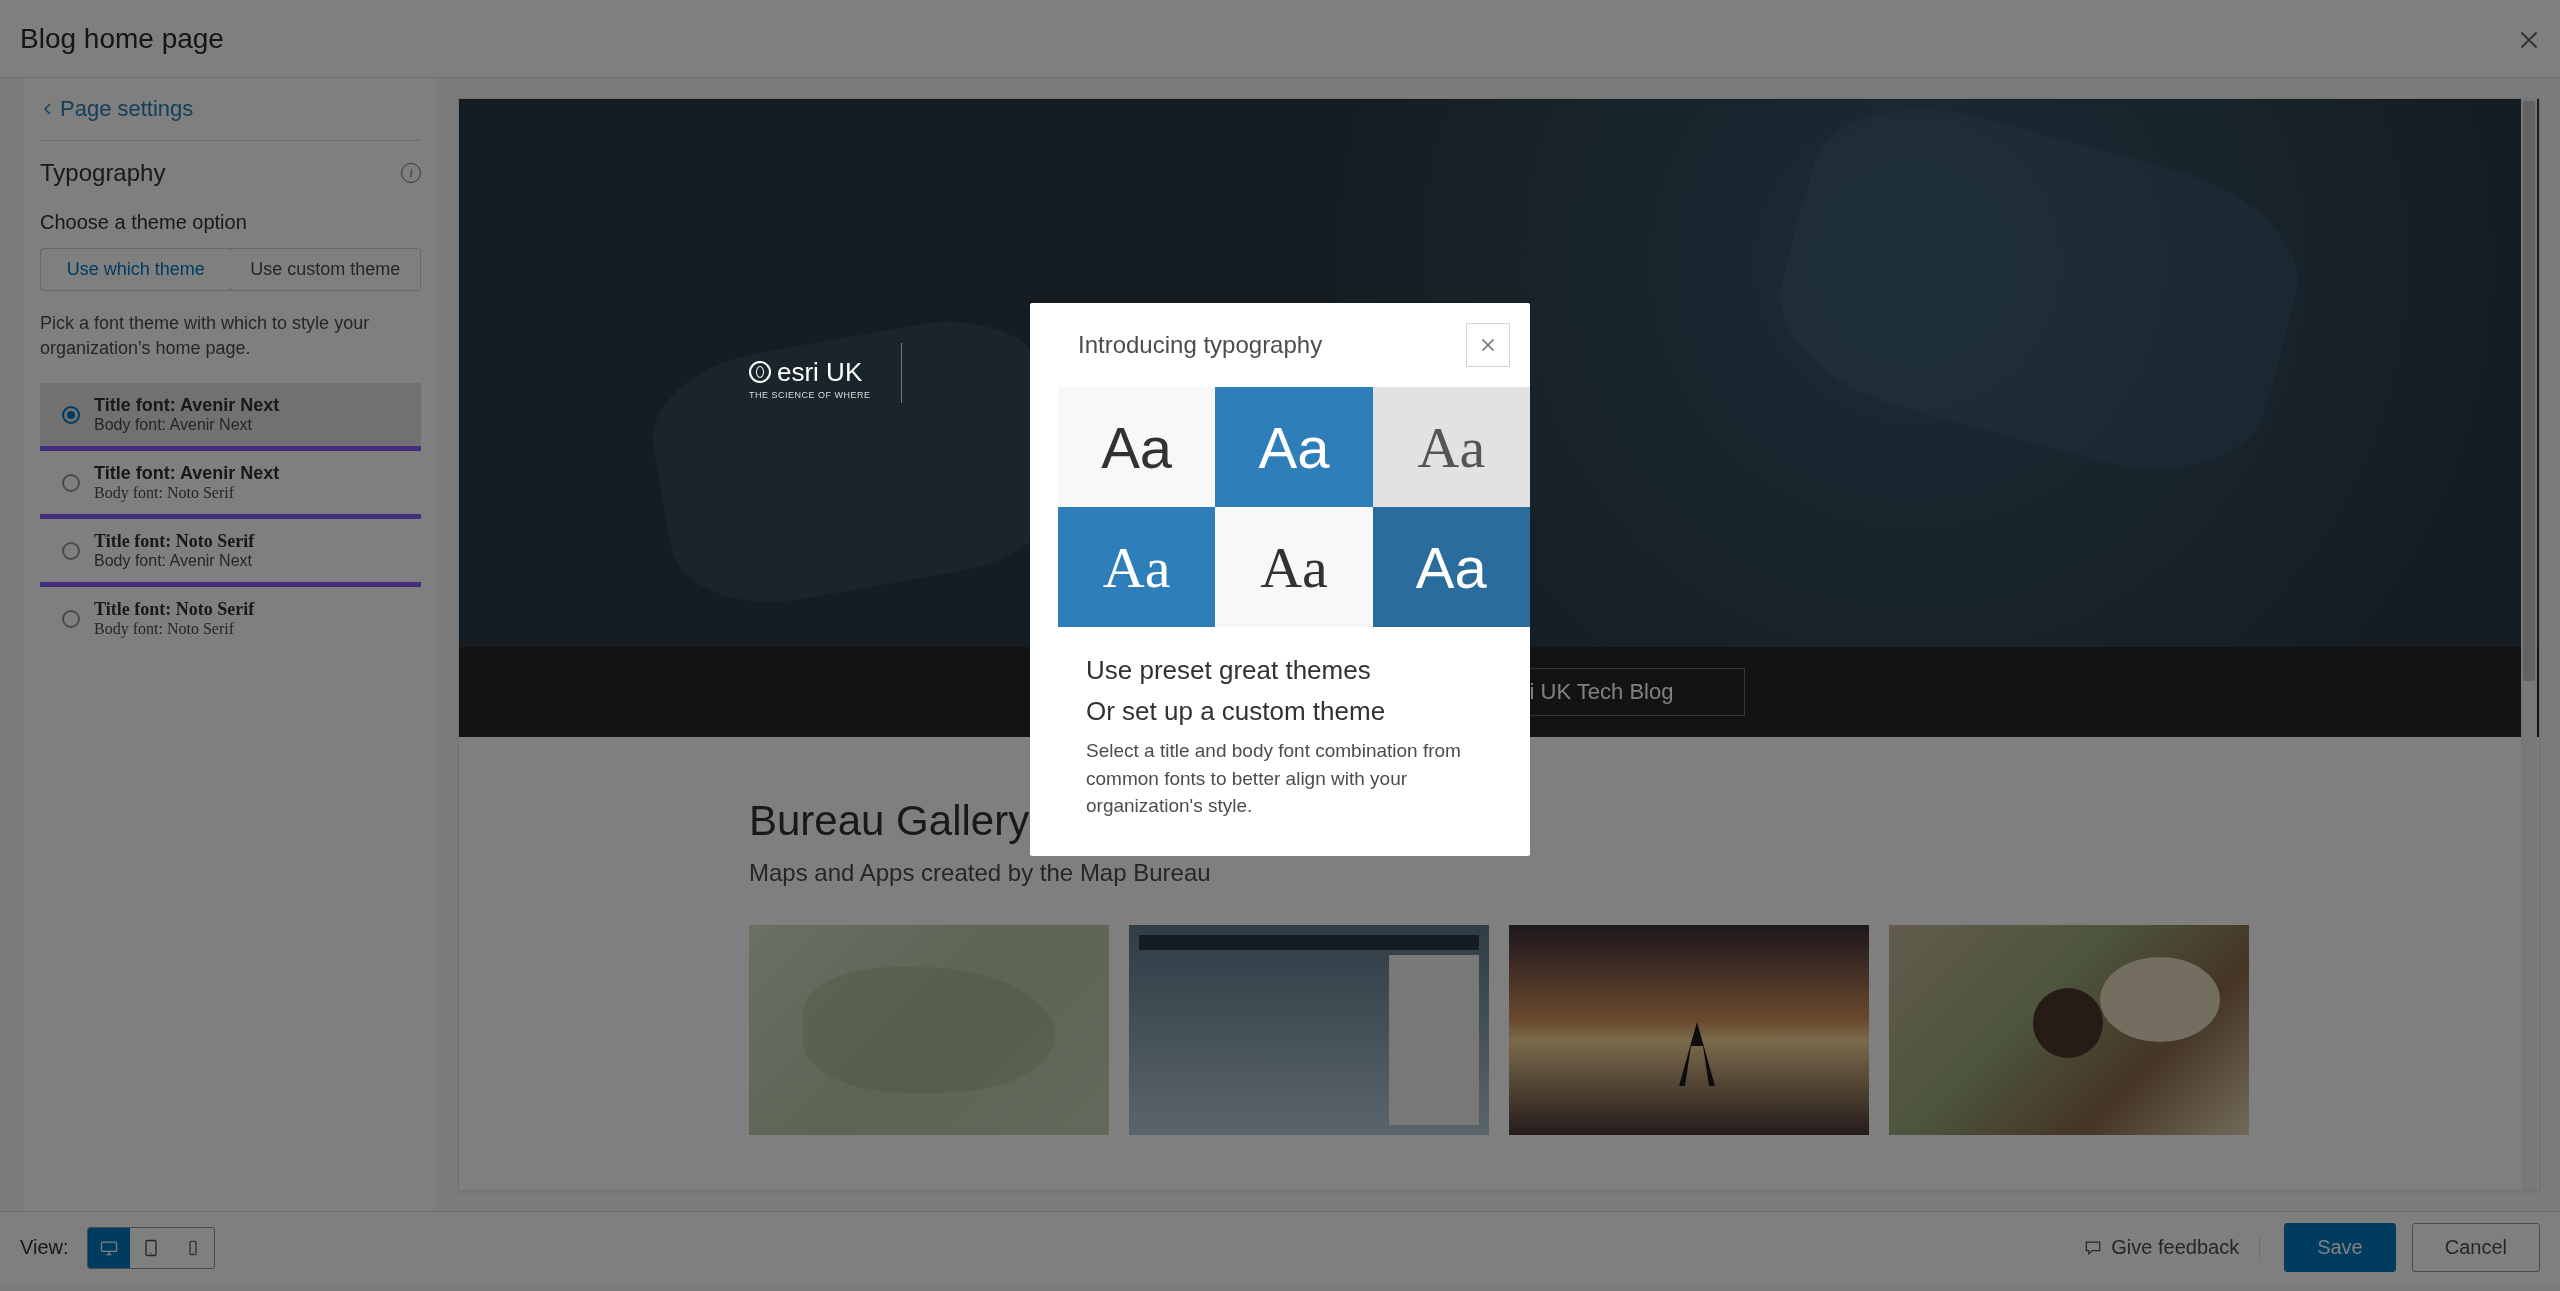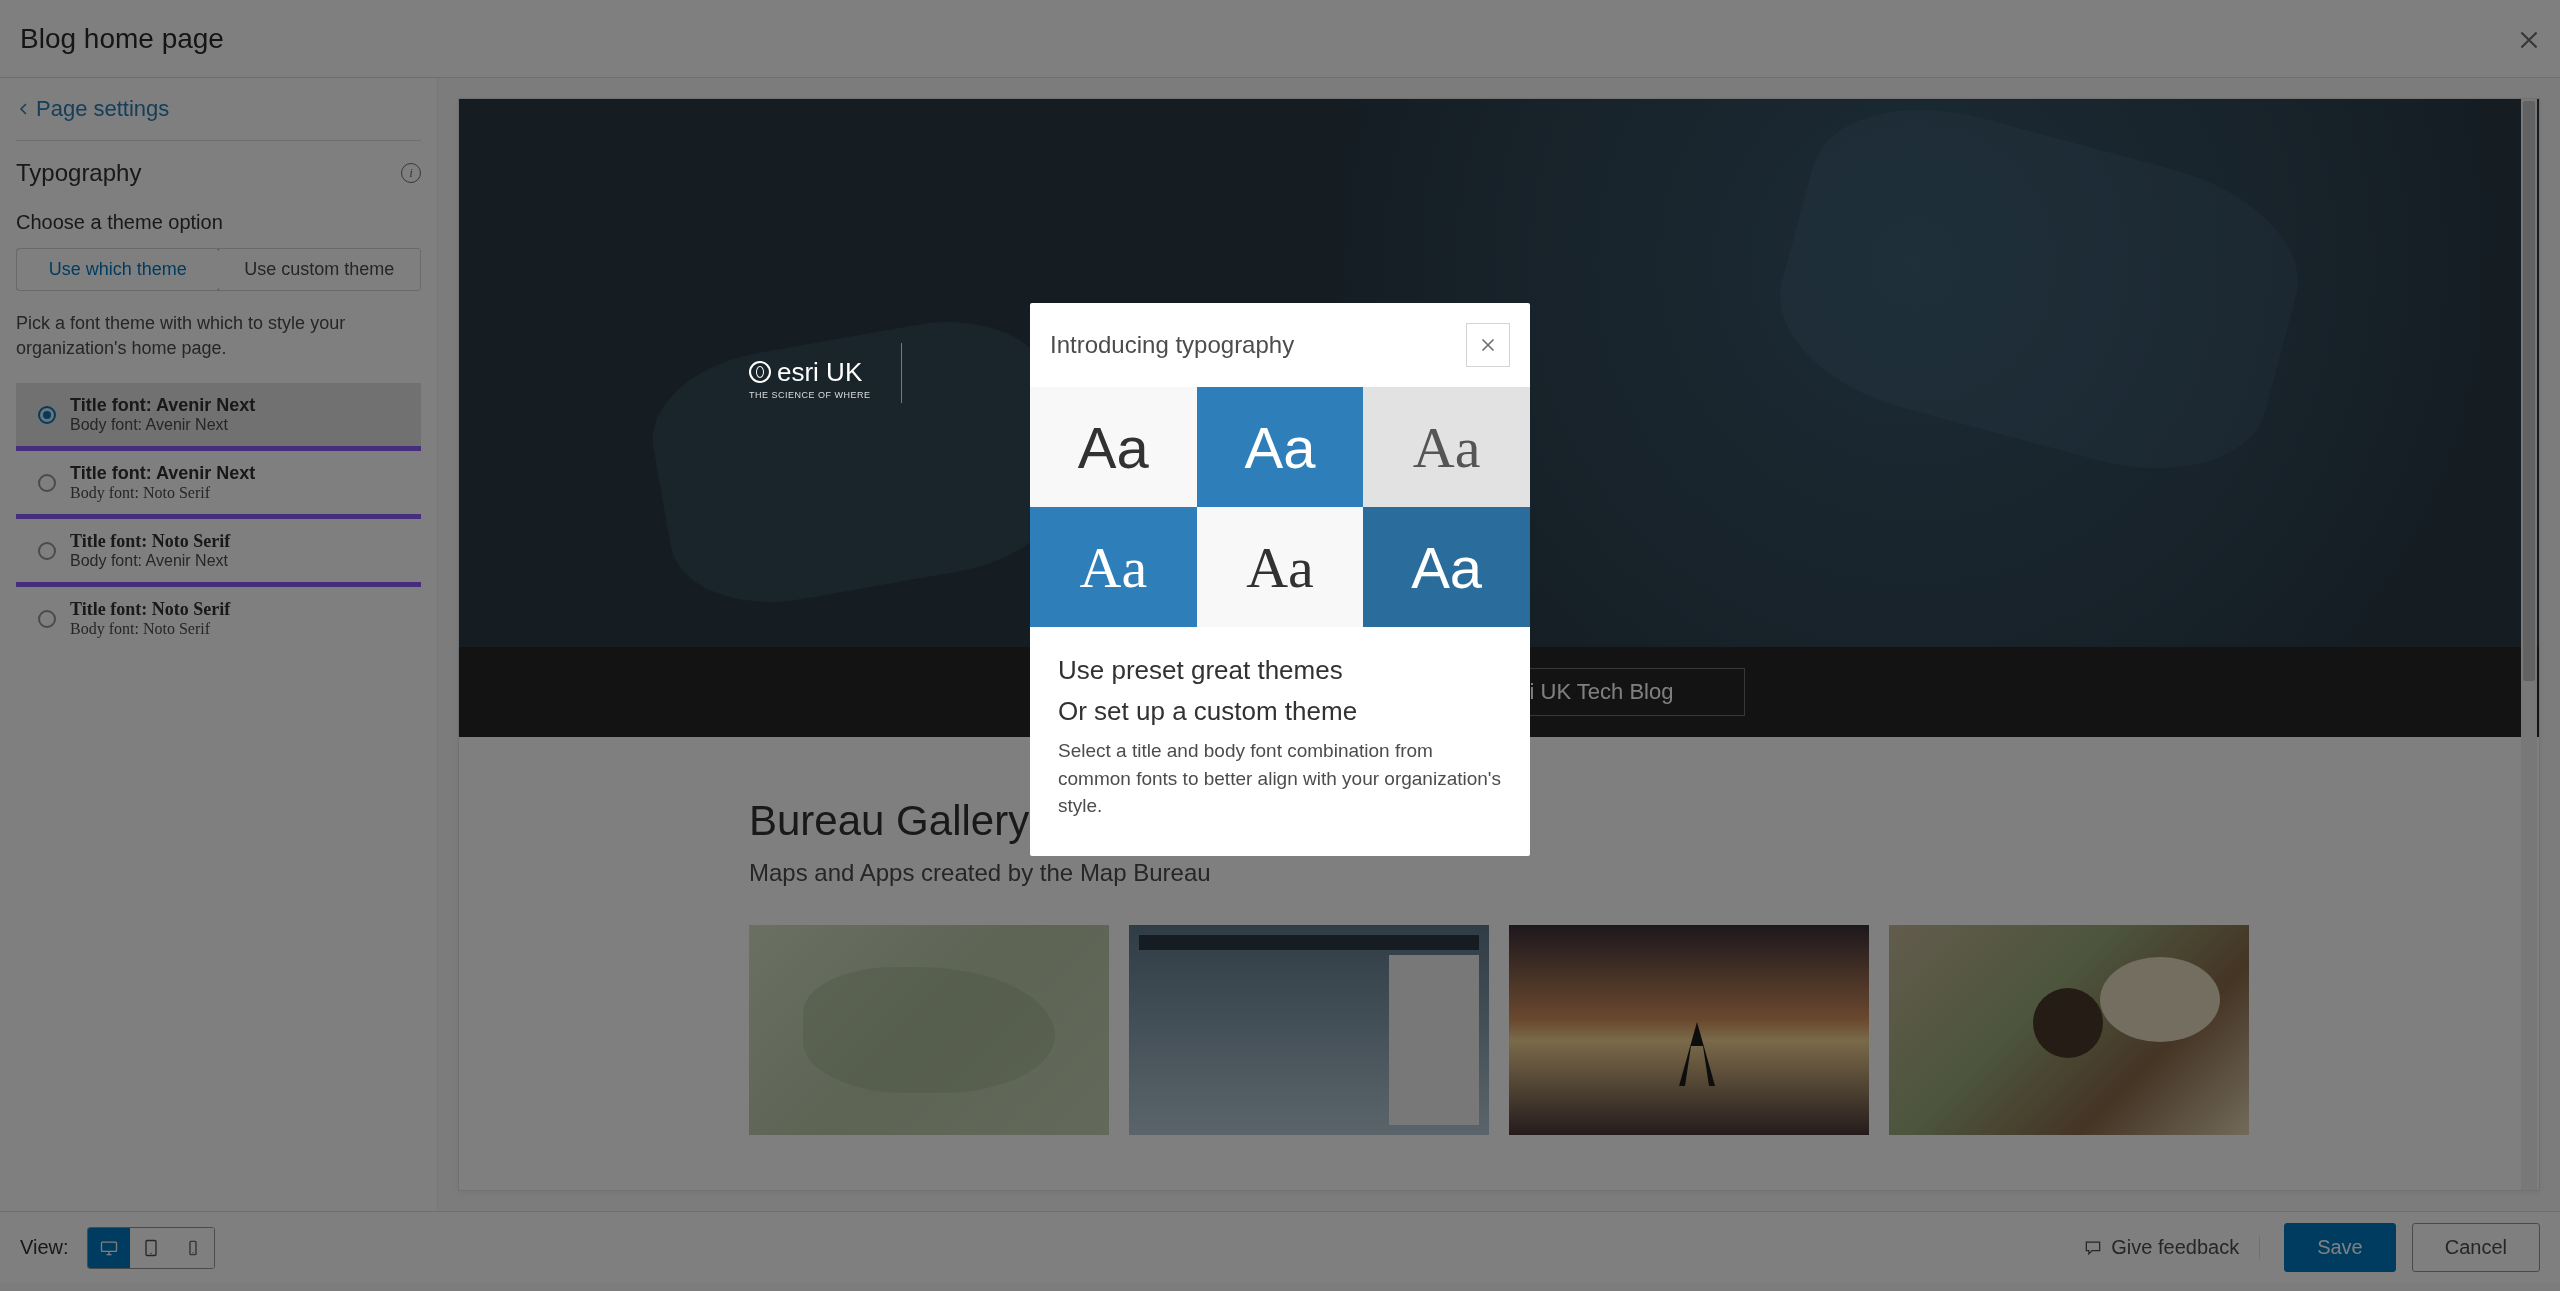--- a/index.html
+++ b/index.html
@@ -30,20 +30,21 @@
       display: flex;
       height: calc(100% - 78px - 80px);
     }
 
     
     .sidebar {
       width: 457px;
       background: #ffffff;
       padding: 18px 16px;
       border-right: 1px solid #eee;
+      margin-left: 24px;
     }
     .breadcrumb {
       display: flex;
       align-items: center;
       gap: 4px;
       color: #2b7db3;
       font-size: 22px;
       cursor: pointer;
       margin-bottom: 18px;
     }
@@ -247,20 +248,21 @@
       display: flex;
       align-items: flex-start;
       justify-content: center;
       padding-top: 303px;
     }
     .modal {
       width: 500px;
       background: #fff;
       border-radius: 2px;
       overflow: hidden;
+      padding-left: 28px;
     }
     .modal-hdr { display: flex; justify-content: space-between; align-items: center; padding: 20px 20px; }
     .modal-hdr-title { font-size: 24px; color: #4c4c4c; }
     .modal-close {
       width: 44px; height: 44px;
       border: 1px solid #d4d4d4;
       display: flex; align-items: center; justify-content: center;
       cursor: pointer; color: #6e6e6e;
     }
     .modal-swatches { display: grid; grid-template-columns: 1fr 1fr 1fr; gap: 0; }

